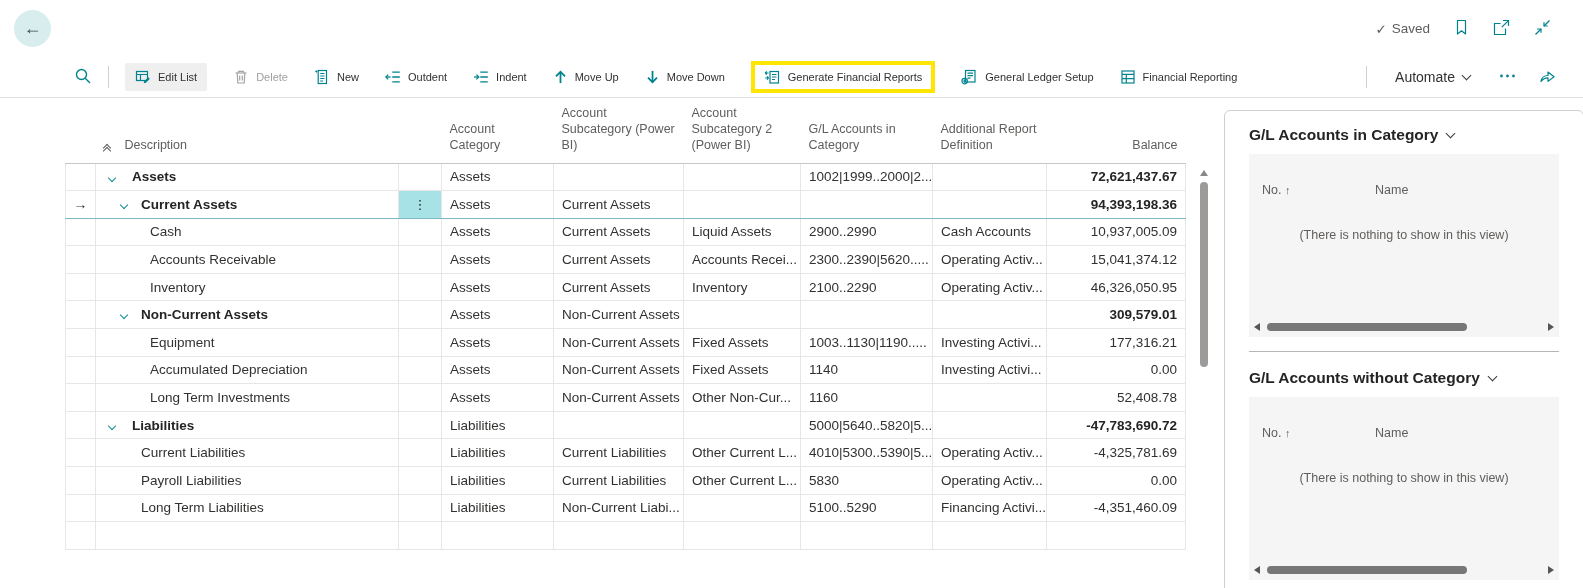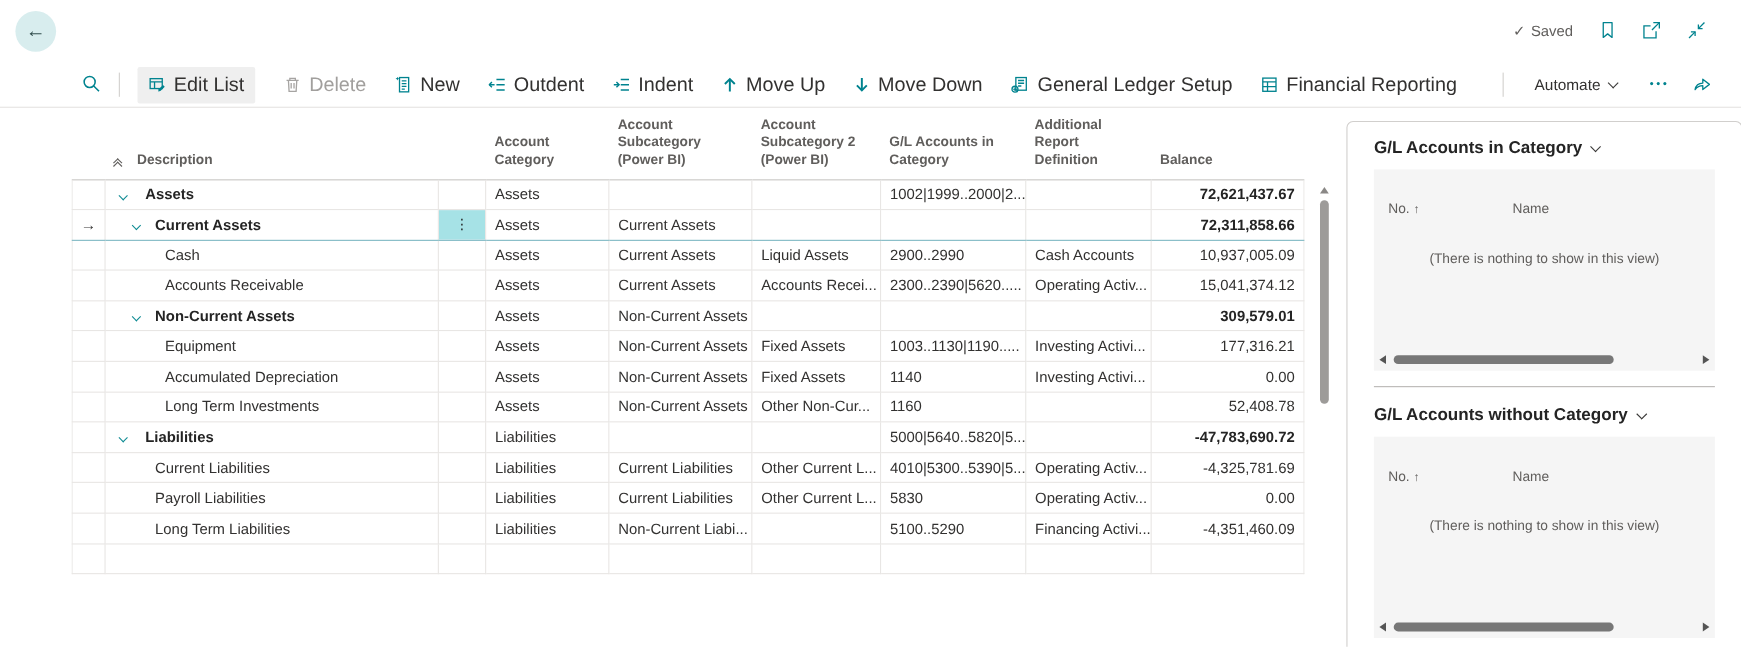--- a/index.html
+++ b/index.html
@@ -18,21 +18,21 @@
   .topbar-right { position:absolute; right:32px; top:0; height:57px; display:flex; align-items:center; gap:24px; }
   .saved { color:#605E5C; font-size:13.5px; display:flex; align-items:center; gap:5px; white-space:nowrap; }
   .icon-btn { background:none; border:none; padding:0; color:#00838F; cursor:pointer; display:flex; align-items:center; }
   
   .actionbar { position:absolute; top:57px; left:0; right:0; height:41px; border-bottom:1px solid #E5E3E1;
     display:flex; align-items:center; padding:0 26px 0 74px; }
   .vdiv { width:1px; height:22px; background:#D2D0CE; flex:0 0 1px; }
   .search-btn { margin-right:16px; }
   .actions { display:flex; align-items:center; gap:26px; margin-left:16px; }
   .action-item { display:flex; align-items:center; gap:7px; background:none; border:none; padding:0;
-    font-family:inherit; font-size:18px; color:#323130; cursor:pointer; white-space:nowrap; }
+    font-family:inherit; font-size:11px; color:#323130; cursor:pointer; white-space:nowrap; }
   .action-item .ic { display:flex; color:#00838F; }
   .action-item.selected { background:#EFEFEF; padding:6px 10px; border-radius:2px; }
   .action-item.disabled { color:#A19F9D; }
   .action-item.disabled .ic { color:#A6A4A2; }
   .action-item.highlighted { border:4px solid #FFE600; padding:4px 9px; }
   .actionbar-right { margin-left:auto; display:flex; align-items:center; gap:22px; }
   .automate { display:flex; align-items:center; gap:8px; background:none; border:none; font-family:inherit;
     font-size:14px; color:#323130; cursor:pointer; }
   
   .chev { display:inline-block; width:7px; height:7px; border-right:1.6px solid currentColor;
@@ -44,22 +44,22 @@
   .grid col.c-ind  { width:30px; }
   .grid col.c-desc { width:303px; }
   .grid col.c-menu { width:43px; }
   .grid col.c-cat  { width:112px; }
   .grid col.c-sub  { width:130px; }
   .grid col.c-sub2 { width:117px; }
   .grid col.c-gl   { width:132px; }
   .grid col.c-add  { width:114px; }
   .grid col.c-bal  { width:139px; }
   .grid thead th { height:66px; vertical-align:bottom; padding:0 8px 9px 8px; text-align:left;
-    font-weight:700; font-size:12.5px; color:#605E5C; line-height:1.3; border-bottom:1px solid #C8C6C4; }
-  .grid thead th.num { text-align:left; }
+    font-weight:400; font-size:12.5px; color:#605E5C; line-height:1.3; border-bottom:1px solid #C8C6C4; }
+  .grid thead th.num { text-align:right; }
   .collapse-all { display:inline-flex; flex-direction:column; margin-right:15px; vertical-align:-2px; }
   .chev-up { width:6px; height:6px; border-left:1.5px solid #605E5C; border-top:1.5px solid #605E5C;
     transform:rotate(45deg); display:block; }
   .chev-up + .chev-up { margin-top:-3px; }
   .grid tbody td { height:27.6px; border:1px solid #E8E6E4; padding:0 8px; font-size:13.5px; color:#323130;
     white-space:nowrap; overflow:hidden; }
   .grid tbody td.ind { text-align:center; padding:0; font-size:14px; }
   .grid tbody td.desc { position:relative; padding:0; }
   .desc-text { display:inline-block; }
   .cv-exp { position:absolute; top:11px; width:6px; height:6px; border-right:1.6px solid #0E8B93;
@@ -201,20 +201,31 @@
       </button>
       <button class="action-item normal">
         <span class="ic">
           <svg width="15" height="16" viewBox="0 0 16 16" fill="none" stroke="currentColor" stroke-width="1.9">
             <path d="M8 1.5v12"></path>
             <path d="M3.2 8.7 8 13.5l4.8-4.8"></path>
           </svg>
         </span>
         <span>Move Down</span>
       </button>
+      <button class="action-item highlighted">
+        <span class="ic">
+          <svg width="17" height="16" viewBox="0 0 17 16" fill="none" stroke="currentColor" stroke-width="1.2">
+            <rect x="6" y="2.5" width="8.5" height="11.5"></rect>
+            <path d="M8 5.5h4.5M8 8h4.5M8 10.5h3"></path>
+            <path d="M4.6 4H1.2M1.2 4 2.8 2.4M1.2 4l1.6 1.6"></path>
+            <path d="M1.2 9h3.4M4.6 9 3 7.4M4.6 9 3 10.6"></path>
+          </svg>
+        </span>
+        <span>Generate Financial Reports</span>
+      </button>
       <button class="action-item normal">
         <span class="ic">
           <svg width="17" height="16" viewBox="0 0 17 16" fill="none" stroke="currentColor" stroke-width="1.2">
             <rect x="4.5" y="1.5" width="9.5" height="11.5"></rect>
             <path d="M6.5 4.2h5.5M6.5 6.7h5.5M6.5 9.2h3"></path>
             <circle cx="3.7" cy="12.1" r="2.7"></circle>
             <path d="M3.7 10.4v3.4M2 12.1h3.4" stroke-width="1"></path>
           </svg>
         </span>
         <span>General Ledger Setup</span>
@@ -298,21 +309,21 @@
           <td class="ind"><span>→</span></td>
           <td class="desc"><span class="cv-exp" style="left: 25px;"></span><span class="desc-text" style="padding-left: 45px;">Current Assets</span></td>
           <td class="menu">
             <div class="menu-pill">⋮</div>
           </td>
           <td>Assets</td>
           <td>Current Assets</td>
           <td></td>
           <td></td>
           <td></td>
-          <td class="num">72,311,858.66</td>
+          <td class="num">94,393,198.36</td>
         </tr>
         <tr>
           <td class="ind"></td>
           <td class="desc"><span class="desc-text" style="padding-left: 54px;">Cash</span></td>
           <td class="menu"></td>
           <td>Assets</td>
           <td>Current Assets</td>
           <td>Liquid Assets</td>
           <td>2900..2990</td>
           <td>Cash Accounts</td>
@@ -321,20 +332,31 @@
         <tr>
           <td class="ind"></td>
           <td class="desc"><span class="desc-text" style="padding-left: 54px;">Accounts Receivable</span></td>
           <td class="menu"></td>
           <td>Assets</td>
           <td>Current Assets</td>
           <td>Accounts Recei...</td>
           <td>2300..2390|5620.....</td>
           <td>Operating Activ...</td>
           <td class="num">15,041,374.12</td>
+        </tr>
+        <tr>
+          <td class="ind"></td>
+          <td class="desc"><span class="desc-text" style="padding-left: 54px;">Inventory</span></td>
+          <td class="menu"></td>
+          <td>Assets</td>
+          <td>Current Assets</td>
+          <td>Inventory</td>
+          <td>2100..2290</td>
+          <td>Operating Activ...</td>
+          <td class="num">46,326,050.95</td>
         </tr>
         <tr class="bold">
           <td class="ind"></td>
           <td class="desc"><span class="cv-exp" style="left: 25px;"></span><span class="desc-text" style="padding-left: 45px;">Non-Current Assets</span></td>
           <td class="menu"></td>
           <td>Assets</td>
           <td>Non-Current Assets</td>
           <td></td>
           <td></td>
           <td></td>

